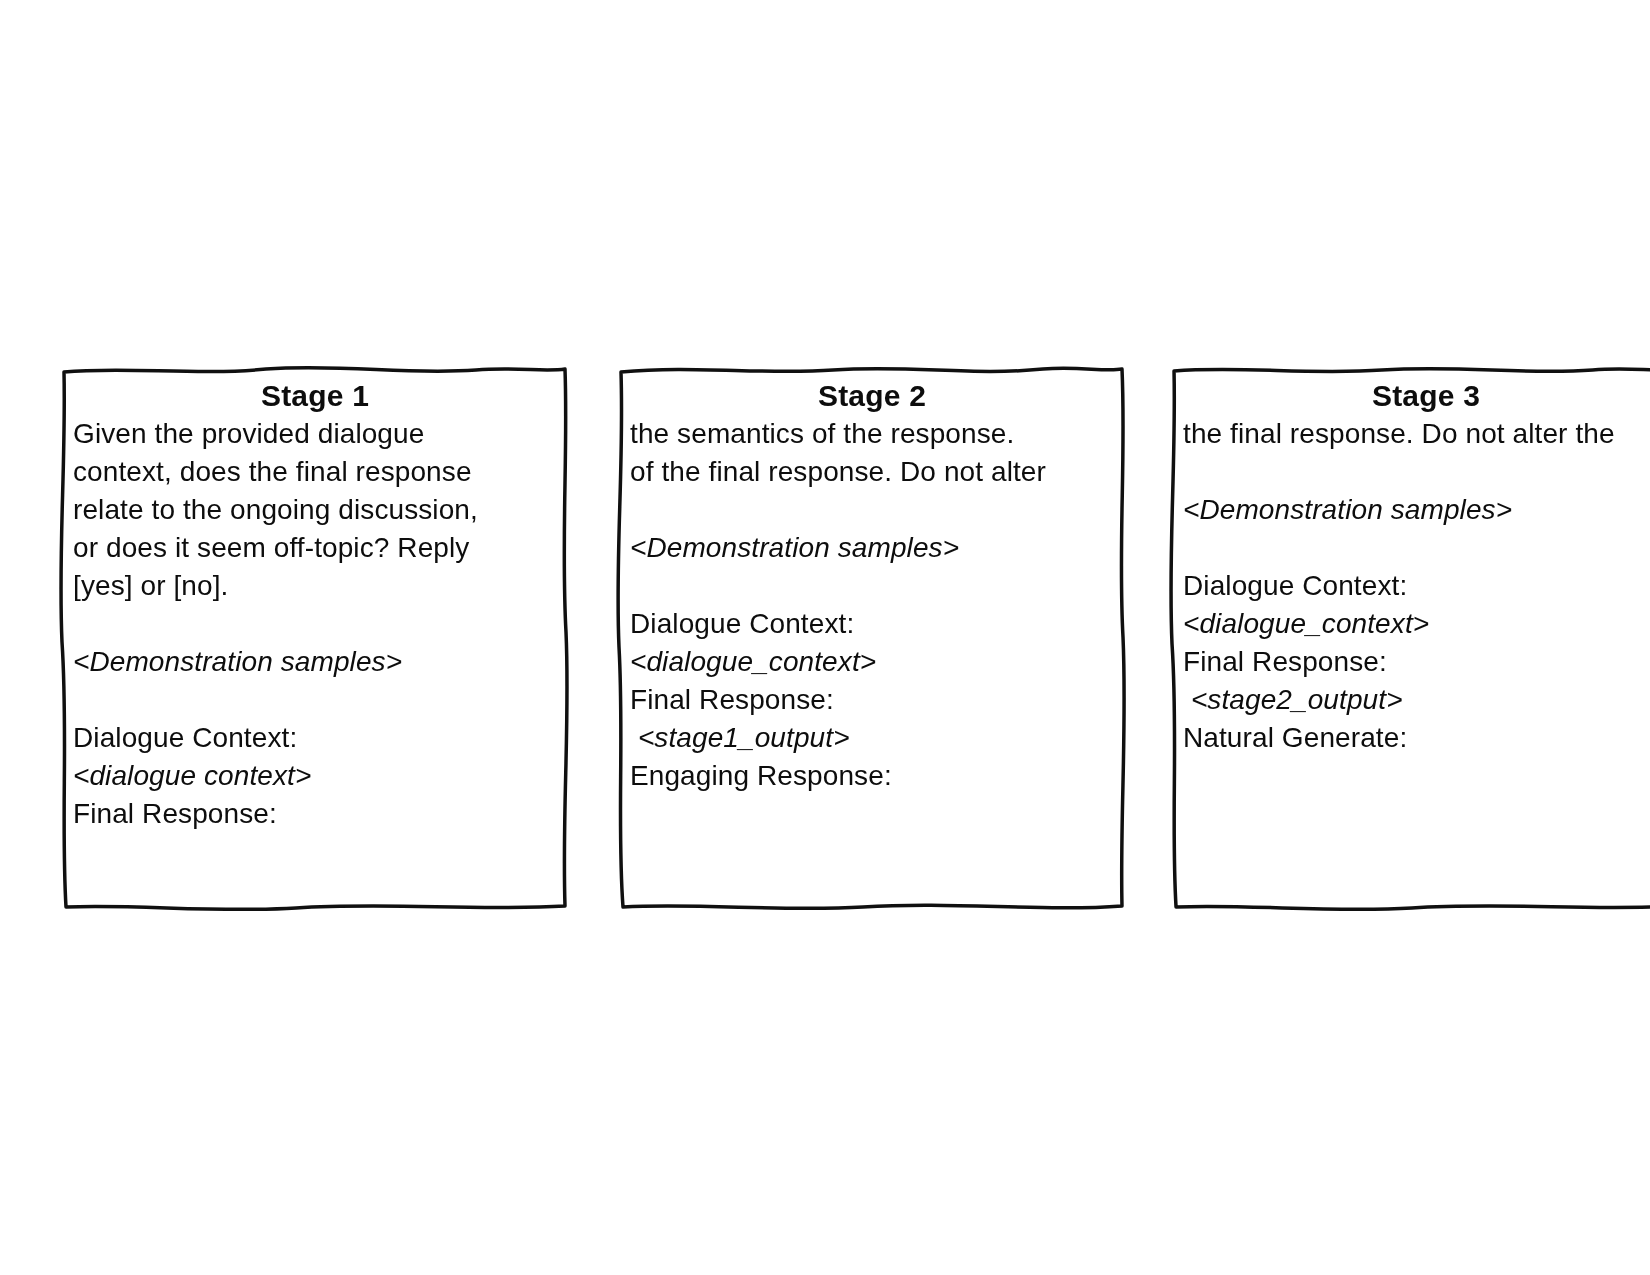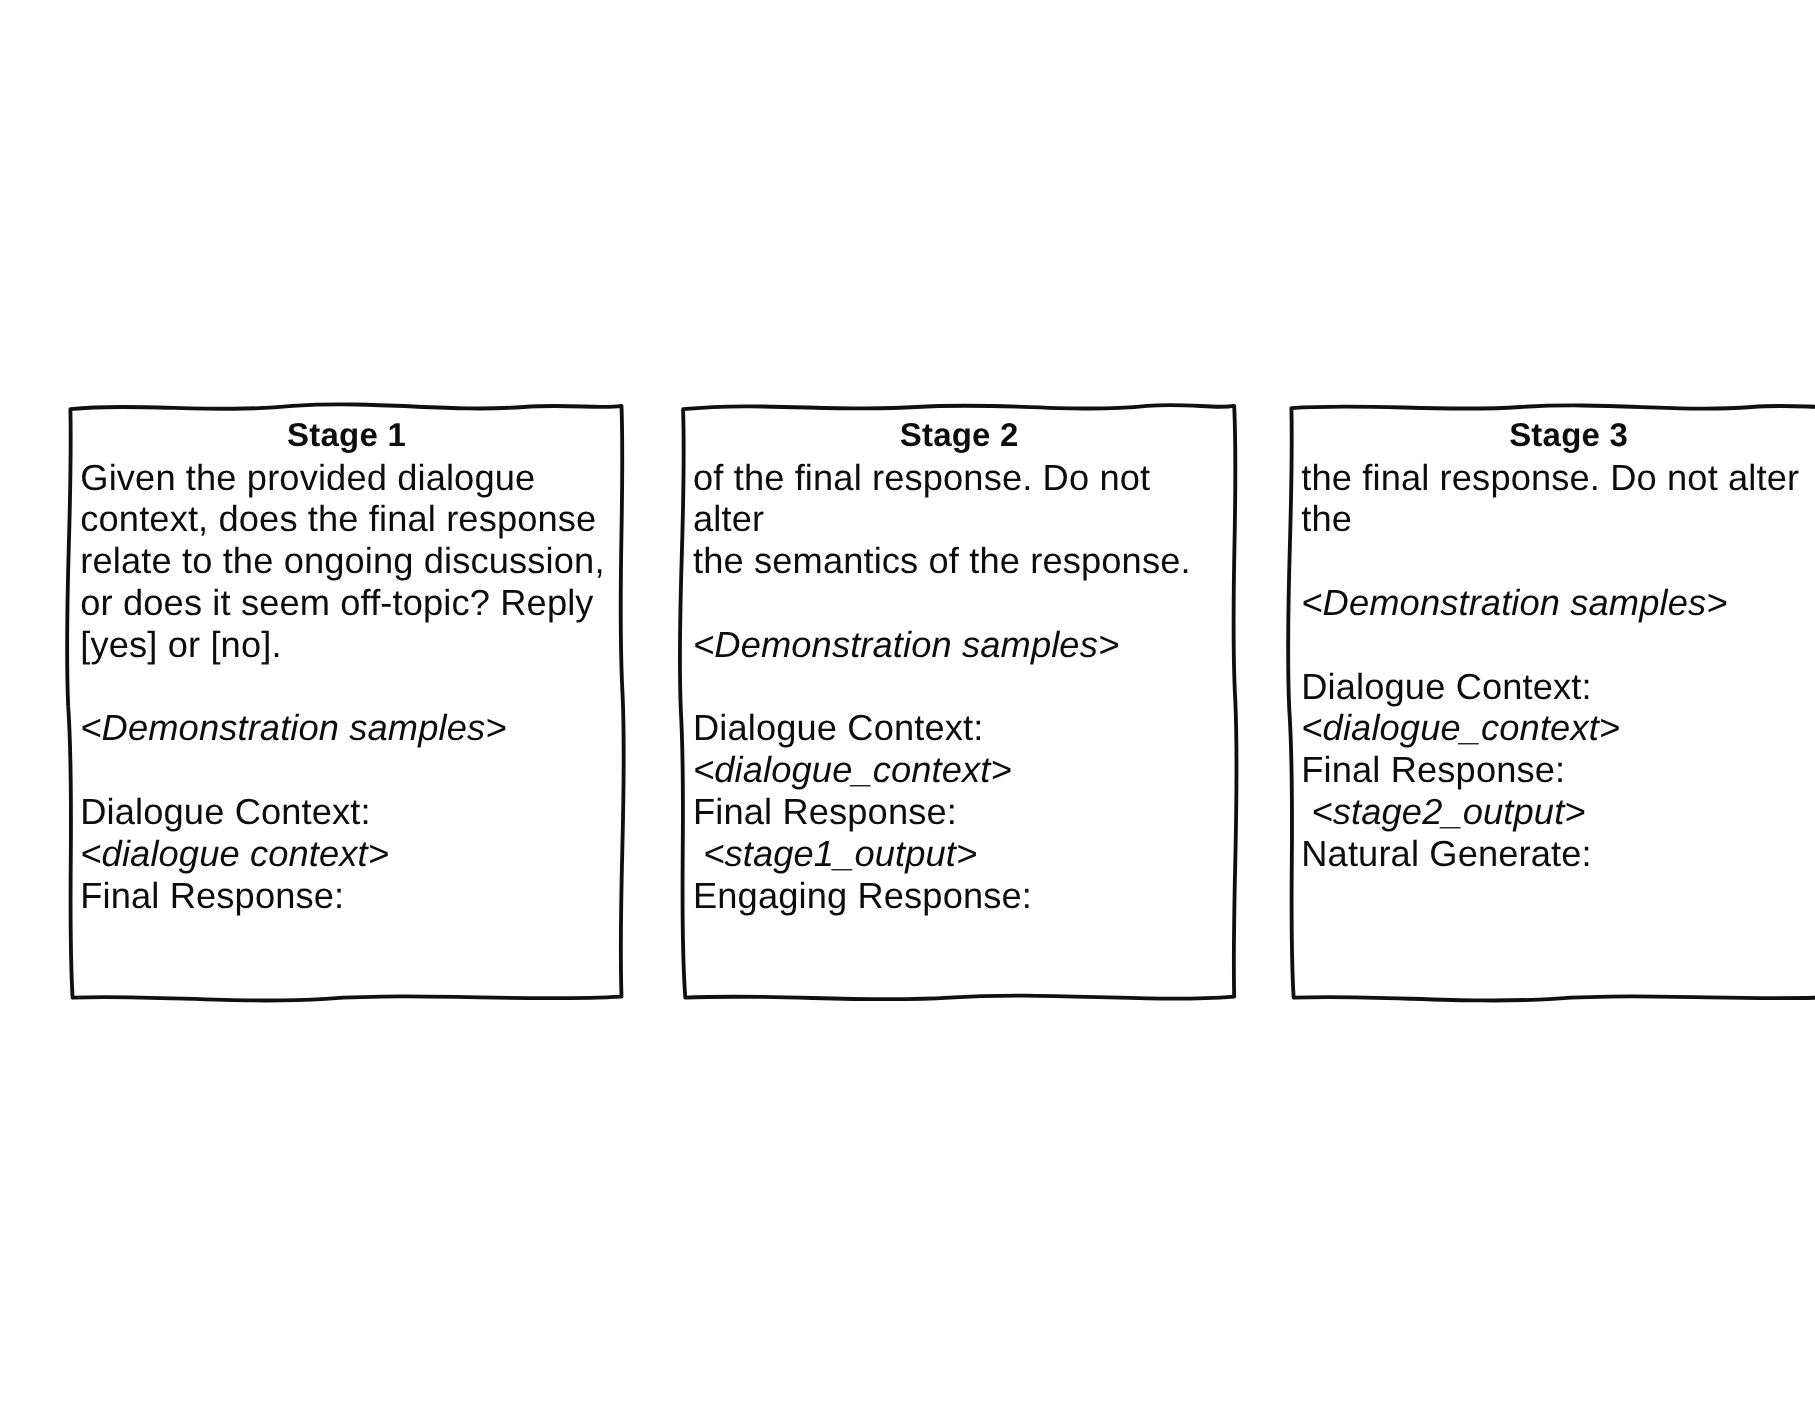--- a/index.html
+++ b/index.html
@@ -37,21 +37,21 @@
     padding: 15px 16px 0 17px;
   }
   .box-title {
     font-size: 30px;
     font-weight: bold;
     line-height: 38px;
     text-align: center;
     letter-spacing: 0.2px;
   }
   .line {
-    font-size: 33px;
+    font-size: 28px;
     line-height: 38px;
     min-height: 38px;
     white-space: pre-wrap;
     letter-spacing: 0.1px;
   }
   .line.italic {
     font-style: italic;
   }
   .box-1 { left: 8px;    width: 517px; }
   .box-2 { left: 565px;  width: 517px; }
@@ -87,22 +87,22 @@
 
   <div class="stage-box box-2">
     <svg class="border-svg" viewBox="0 0 517 552" preserveAspectRatio="none">
       <path d="M8,10 C80,3 150,13 220,8 C300,3 360,14 430,7 C465,4 492,10 509,7
                C513,95 505,185 510,275 C514,365 507,455 509,544
                C430,550 340,539 250,545 C170,550 90,541 10,545
                C4,465 11,375 6,285 C2,195 11,105 8,10 Z" fill="none" stroke="#101010" stroke-width="3.5" stroke-linejoin="round"></path>
     </svg>
     <div class="box-content">
       <div class="box-title">Stage 2</div>
+      <div class="line">the semantics of the response.</div>
       <div class="line">of the final response. Do not alter</div>
-      <div class="line">the semantics of the response.</div>
       <div class="line"></div>
       <div class="line italic">&lt;Demonstration samples&gt;</div>
       <div class="line"></div>
       <div class="line">Dialogue Context:</div>
       <div class="line italic">&lt;dialogue_context&gt;</div>
       <div class="line">Final Response:</div>
       <div class="line italic"> &lt;stage1_output&gt;</div>
       <div class="line">Engaging Response:</div>
     </div>
   </div>

